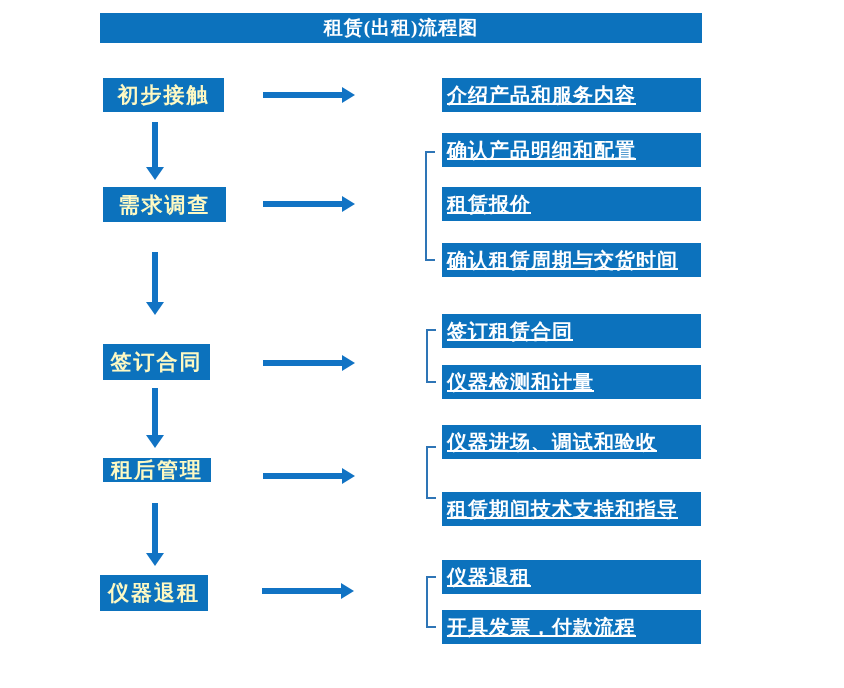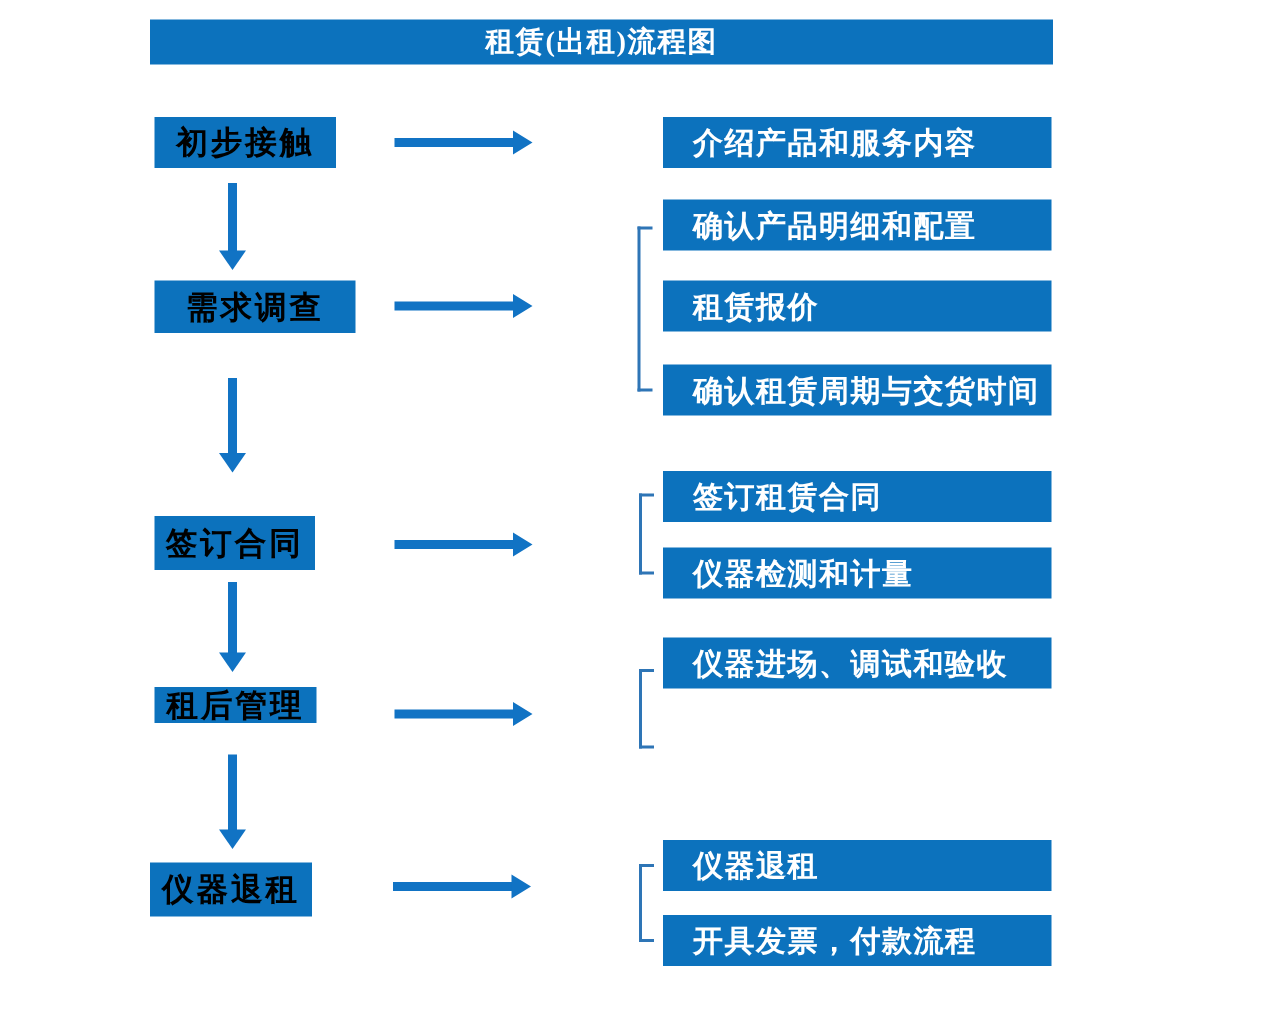--- a/index.html
+++ b/index.html
@@ -12,28 +12,28 @@
     width:844px;height:688px;background:#ffffff;overflow:hidden;
     font-family:"Liberation Serif","DejaVu Serif",serif;
   }
   .canvas{position:relative;width:844px;height:688px;background:#fff;text-align:right;}
   .banner{
     position:absolute;left:100px;top:13px;width:602px;height:30px;
     background:var(--box-blue);color:#fff;font-weight:bold;font-size:19px;
     display:flex;align-items:center;justify-content:center;letter-spacing:1px;
   }
   .stage{
-    position:absolute;background:var(--box-blue);color:#000000;font-weight:bold;
+    position:absolute;background:var(--box-blue);color:#fef9c3;font-weight:bold;
     font-size:21px;display:flex;align-items:center;justify-content:center;
     letter-spacing:2px;white-space:nowrap;
   }
   .detail{
     position:absolute;left:442px;width:259px;height:34px;background:var(--box-blue);
     color:#fff;font-weight:bold;font-size:20px;display:flex;align-items:center;
-    padding-left:20px;box-sizing:border-box;letter-spacing:1px;white-space:nowrap;
+    padding-left:5px;box-sizing:border-box;letter-spacing:1px;white-space:nowrap;text-decoration:underline;
   }
   .h-arrow{position:absolute;height:16px;width:92px;}
   .h-arrow .shaft{position:absolute;left:0;right:12px;top:5px;height:6px;background:var(--arrow-blue);}
   .h-arrow .head{position:absolute;right:0;top:0;width:0;height:0;
     border-left:13px solid var(--arrow-blue);border-top:8px solid transparent;border-bottom:8px solid transparent;}
   .v-arrow{position:absolute;width:18px;}
   .v-arrow .shaft{position:absolute;top:0;bottom:12px;left:6px;width:6px;background:var(--arrow-blue);}
   .v-arrow .head{position:absolute;bottom:0;left:0;width:0;height:0;
     border-top:13px solid var(--arrow-blue);border-left:9px solid transparent;border-right:9px solid transparent;}
   .bracket{
@@ -47,21 +47,21 @@
 
 <div class="canvas">
 
   <div class="banner">
     <span>租赁(出租)流程图</span>
   </div>
 
   <div class="stage" style="left:103px;top:78px;width:121px;height:34px">
     <span>初步接触</span>
   </div>
-  <div class="stage" style="left:103px;top:187px;width:134px;height:35px">
+  <div class="stage" style="left:103px;top:187px;width:123px;height:35px">
     <span>需求调查</span>
   </div>
   <div class="stage" style="left:103px;top:344px;width:107px;height:36px">
     <span>签订合同</span>
   </div>
   <div class="stage" style="left:103px;top:458px;width:108px;height:24px">
     <span>租后管理</span>
   </div>
   <div class="stage" style="left:100px;top:575px;width:108px;height:36px">
     <span>仪器退租</span>
@@ -124,20 +124,23 @@
     </div>
   <div class="detail" style="top:314px">
       <span>签订租赁合同</span>
     </div>
   <div class="detail" style="top:365px">
       <span>仪器检测和计量</span>
     </div>
   <div class="detail" style="top:425px">
       <span>仪器进场、调试和验收</span>
     </div>
+  <div class="detail" style="top:492px">
+      <span>租赁期间技术支持和指导</span>
+    </div>
   <div class="detail" style="top:610px">
       <span>开具发票，付款流程</span>
     </div>
   <div class="detail" style="top:560px">
       <span>仪器退租</span>
     </div>
 
 </div>
 
 </body></html>

